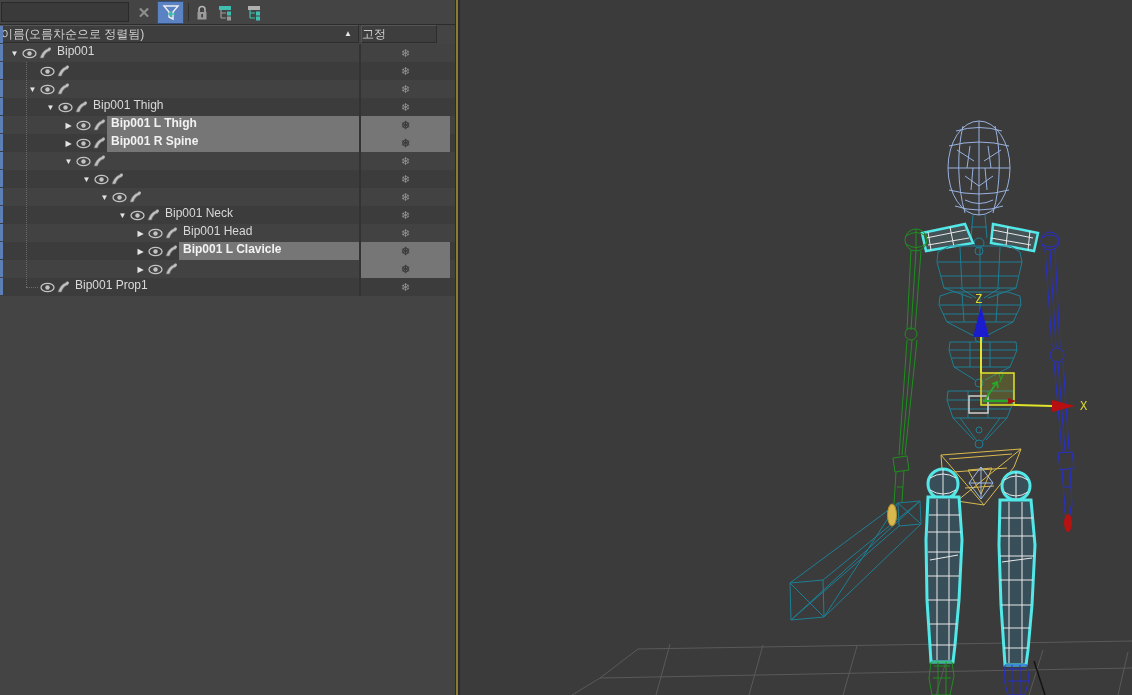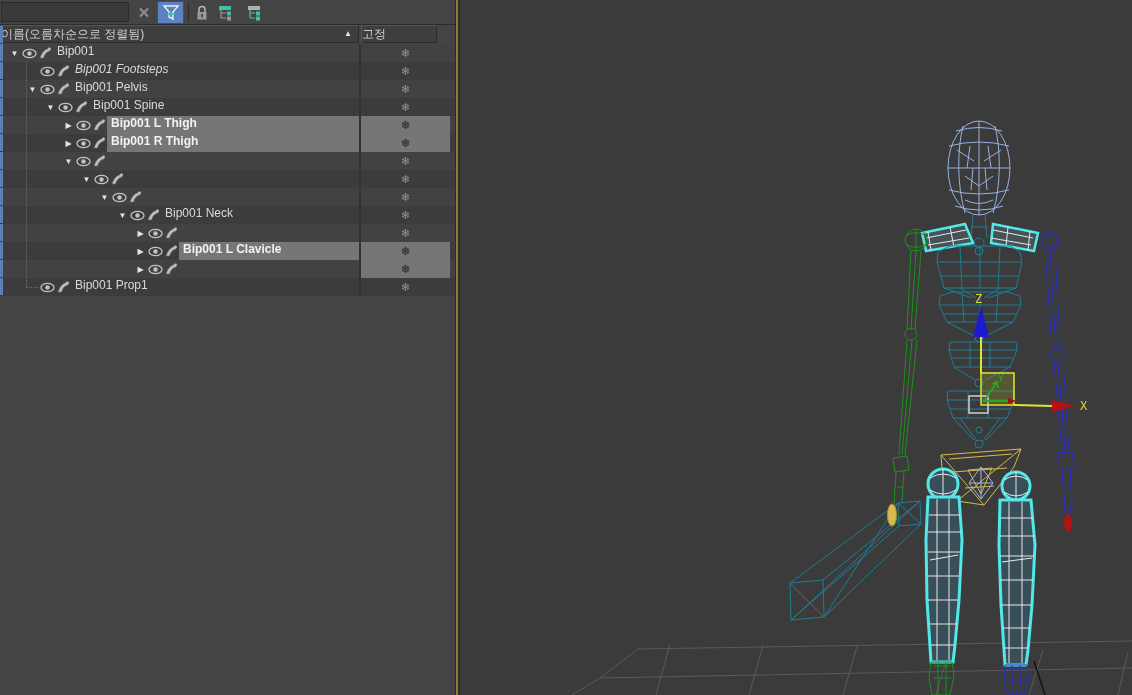--- a/index.html
+++ b/index.html
@@ -153,23 +153,20 @@
           <ellipse cx="7.5" cy="5.5" rx="6.5" ry="4.2" fill="none" stroke="#c2c2c2" stroke-width="1.3"></ellipse>
           <circle cx="7.5" cy="5.5" r="2.2" fill="#c2c2c2"></circle>
         </svg>
       </span>
       <span class="mini-icon">
         <svg width="14" height="14" viewBox="0 0 14 14">
           <path d="M12,2 C7,3 4,6 2,12 L5.5,12 C6.5,8 9,5.5 12,5 Z" fill="#c0c0c0" stroke="#6a6a6a" stroke-width="0.7"></path>
           <circle cx="11.5" cy="3" r="1.4" fill="#c0c0c0"></circle>
         </svg>
       </span>
-      <span class="label-bg">
-        <span>Bip001 Footsteps</span>
-      </span>
     </div>
     <div class="col-gap"></div>
     <div class="frozen-col">
       <span class="snow">❄</span>
     </div>
     <div class="edge-pad"></div>
   </div>
         <div class="trow even">
     <div class="name-col">
       <span class="indent" style="width: 26px;"></span>
@@ -179,23 +176,20 @@
           <ellipse cx="7.5" cy="5.5" rx="6.5" ry="4.2" fill="none" stroke="#c2c2c2" stroke-width="1.3"></ellipse>
           <circle cx="7.5" cy="5.5" r="2.2" fill="#c2c2c2"></circle>
         </svg>
       </span>
       <span class="mini-icon">
         <svg width="14" height="14" viewBox="0 0 14 14">
           <path d="M12,2 C7,3 4,6 2,12 L5.5,12 C6.5,8 9,5.5 12,5 Z" fill="#c0c0c0" stroke="#6a6a6a" stroke-width="0.7"></path>
           <circle cx="11.5" cy="3" r="1.4" fill="#c0c0c0"></circle>
         </svg>
       </span>
-      <span class="label-bg">
-        <span>Bip001 Pelvis</span>
-      </span>
     </div>
     <div class="col-gap"></div>
     <div class="frozen-col">
       <span class="snow">❄</span>
     </div>
     <div class="edge-pad"></div>
   </div>
         <div class="trow odd">
     <div class="name-col">
       <span class="indent" style="width: 44px;"></span>
@@ -206,21 +200,21 @@
           <circle cx="7.5" cy="5.5" r="2.2" fill="#c2c2c2"></circle>
         </svg>
       </span>
       <span class="mini-icon">
         <svg width="14" height="14" viewBox="0 0 14 14">
           <path d="M12,2 C7,3 4,6 2,12 L5.5,12 C6.5,8 9,5.5 12,5 Z" fill="#c0c0c0" stroke="#6a6a6a" stroke-width="0.7"></path>
           <circle cx="11.5" cy="3" r="1.4" fill="#c0c0c0"></circle>
         </svg>
       </span>
       <span class="label-bg">
-        <span>Bip001 Spine</span>
+        <span>Bip001 Thigh</span>
       </span>
     </div>
     <div class="col-gap"></div>
     <div class="frozen-col">
       <span class="snow">❄</span>
     </div>
     <div class="edge-pad"></div>
   </div>
         <div class="trow even selected">
     <div class="name-col">
@@ -258,21 +252,21 @@
           <circle cx="7.5" cy="5.5" r="2.2" fill="#c2c2c2"></circle>
         </svg>
       </span>
       <span class="mini-icon">
         <svg width="14" height="14" viewBox="0 0 14 14">
           <path d="M12,2 C7,3 4,6 2,12 L5.5,12 C6.5,8 9,5.5 12,5 Z" fill="#c0c0c0" stroke="#6a6a6a" stroke-width="0.7"></path>
           <circle cx="11.5" cy="3" r="1.4" fill="#c0c0c0"></circle>
         </svg>
       </span>
       <span class="label-bg">
-        <span>Bip001 R Thigh</span>
+        <span>Bip001 R Spine</span>
       </span>
     </div>
     <div class="col-gap"></div>
     <div class="frozen-col">
       <span class="snow">❄</span>
     </div>
     <div class="edge-pad"></div>
   </div>
         <div class="trow even">
     <div class="name-col">
@@ -377,20 +371,23 @@
         <svg width="15" height="11" viewBox="0 0 15 11">
           <ellipse cx="7.5" cy="5.5" rx="6.5" ry="4.2" fill="none" stroke="#c2c2c2" stroke-width="1.3"></ellipse>
           <circle cx="7.5" cy="5.5" r="2.2" fill="#c2c2c2"></circle>
         </svg>
       </span>
       <span class="mini-icon">
         <svg width="14" height="14" viewBox="0 0 14 14">
           <path d="M12,2 C7,3 4,6 2,12 L5.5,12 C6.5,8 9,5.5 12,5 Z" fill="#c0c0c0" stroke="#6a6a6a" stroke-width="0.7"></path>
           <circle cx="11.5" cy="3" r="1.4" fill="#c0c0c0"></circle>
         </svg>
+      </span>
+      <span class="label-bg">
+        <span>Bip001 Head</span>
       </span>
     </div>
     <div class="col-gap"></div>
     <div class="frozen-col">
       <span class="snow">❄</span>
     </div>
     <div class="edge-pad"></div>
   </div>
         <div class="trow odd selected">
     <div class="name-col">

